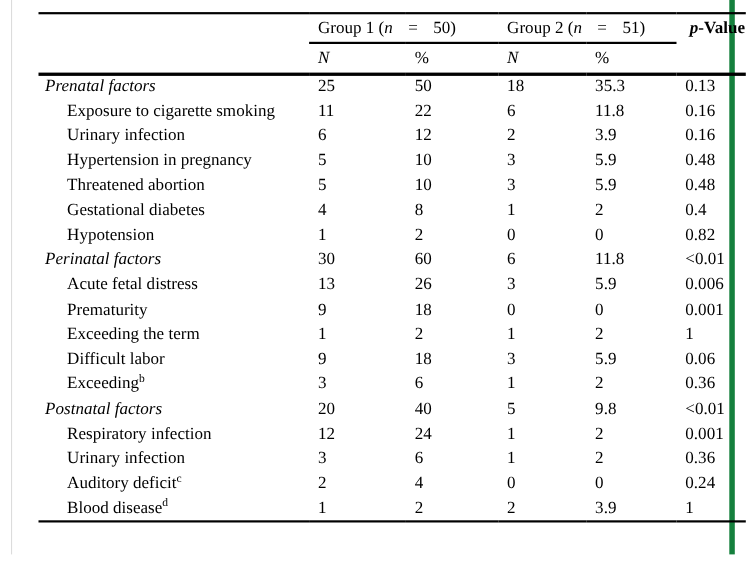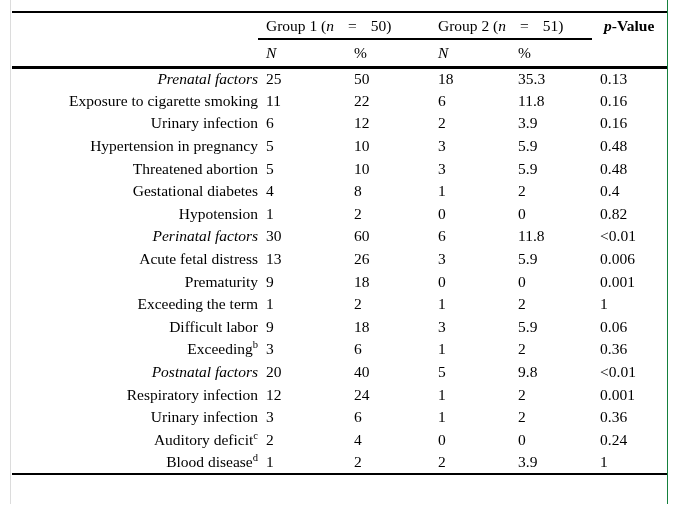--- a/index.html
+++ b/index.html
@@ -9,22 +9,23 @@
     background: #ffffff;
     color: #000000;
     font-family: "Liberation Serif", serif;
     overflow: hidden;
   }
   .frame {
     margin-left: 10px;
     width: 658px;
     height: 504px;
     border-left: 1px solid #dcdcdc;
-    border-right: 1px solid #15803d;
+    border-right: 5px solid #15803d;
     padding-top: 11px;
+    padding-left: 23px;
   }
   table {
     border-collapse: collapse;
     table-layout: fixed;
     width: 655px;
     margin-left: 1px;
     font-size: 15.5px;
     color: #000000;
   }
   th { font-weight: normal; text-align: left; padding: 0; }
@@ -33,21 +34,21 @@
   
   .group-row th { border-top: 2px solid #000000; height: 27px; vertical-align: middle; white-space: nowrap; }
   .group-row th.grp { border-bottom: 2px solid #000000; }
   .sub-row th { border-bottom: 3px solid #000000; height: 28px; vertical-align: middle; }
   thead th:not(:first-child), tbody td:not(:first-child) { padding-left: 8px; }
   .group-row th.pcol { padding-left: 12px; font-weight: bold; }
   .eq { display: inline-block; margin: 0 14px; }
   
   tbody td { height: 22.6px; vertical-align: middle; white-space: nowrap; }
   tbody tr:last-child td { border-bottom: 2px solid #000000; }
-  td.label-cell { padding-left: 26px; text-align: right; }
+  td.label-cell { padding-left: 26px; }
   tr.category td.label-cell { padding-left: 6px; font-style: italic; }
   sup { font-size: 10.5px; line-height: 0; }
 </style>
 </head>
 <body>
 
 <div class="frame">
   <table>
     <colgroup>
       <col style="width:246px">

